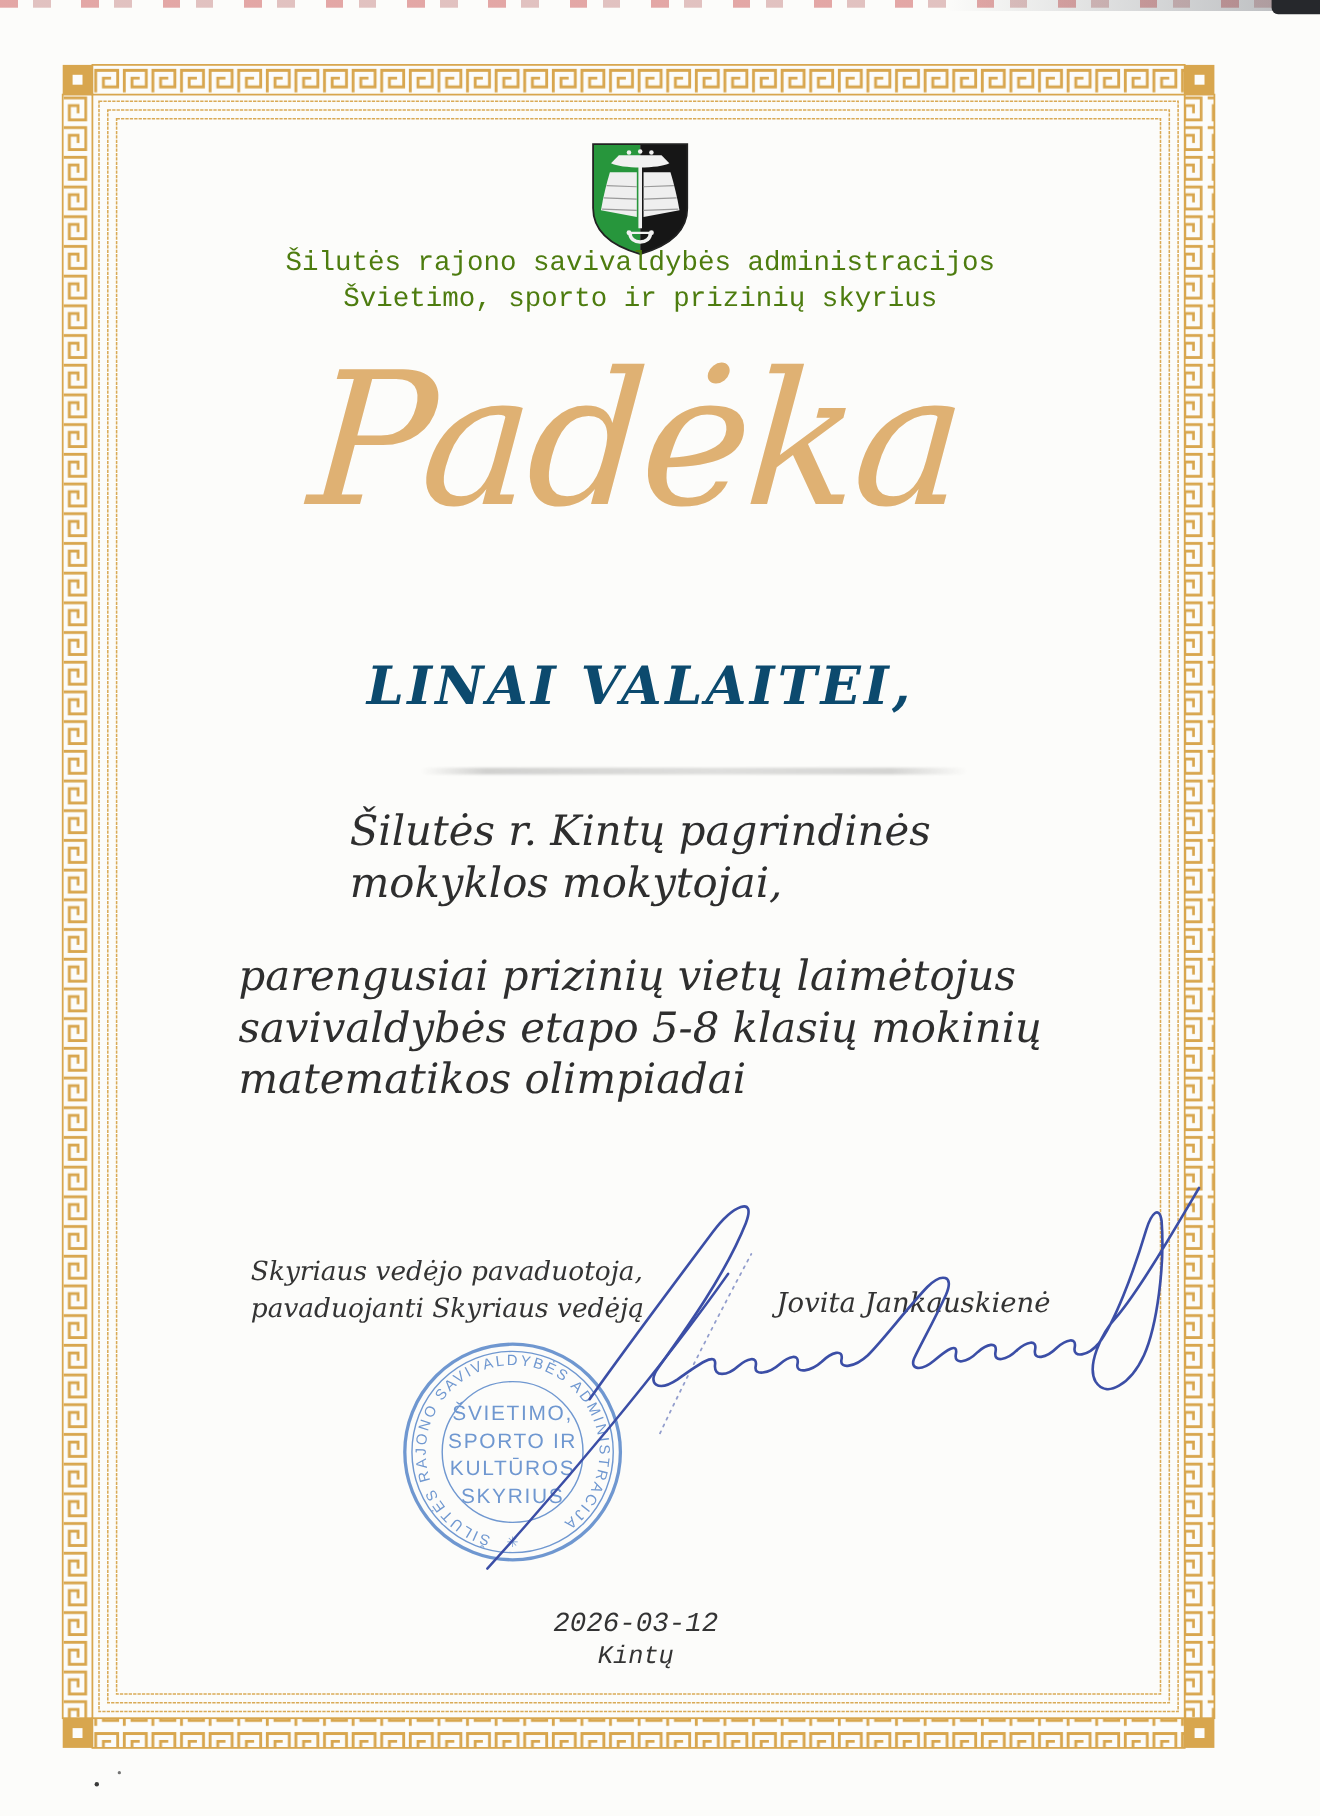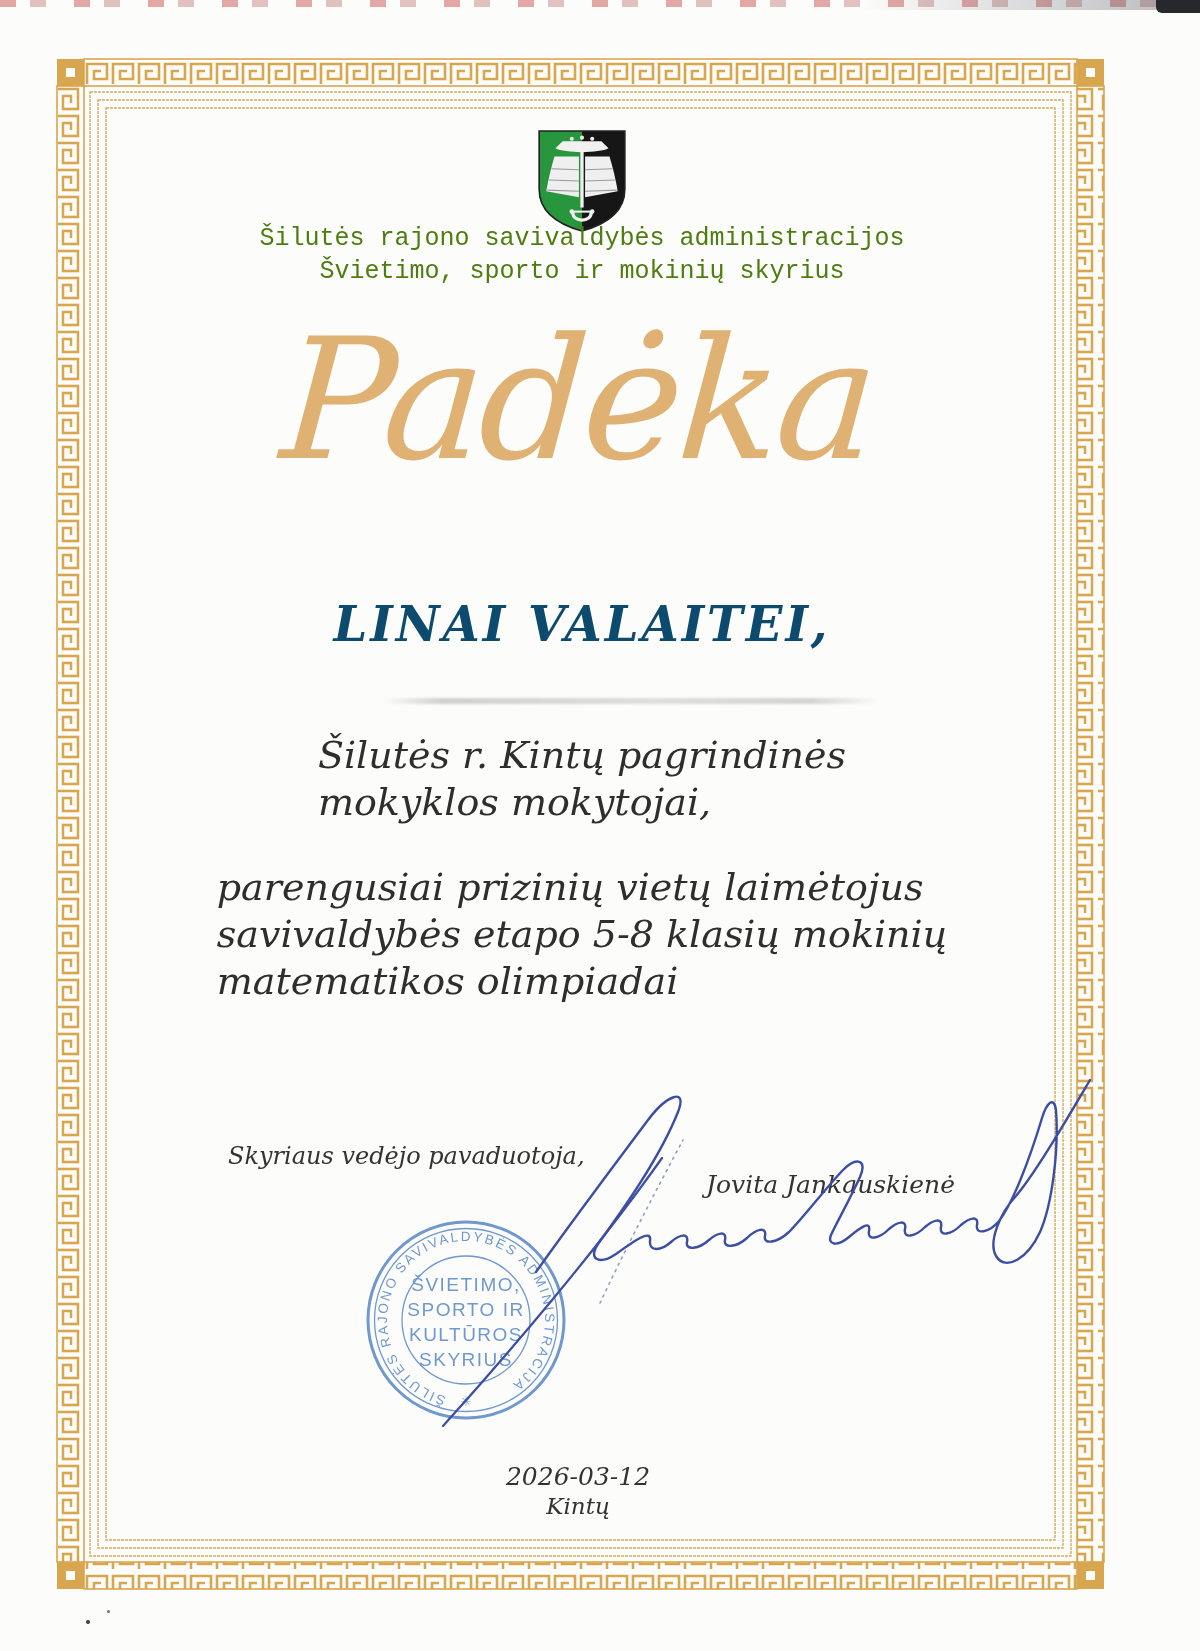--- a/index.html
+++ b/index.html
@@ -44,21 +44,21 @@
     font-style:italic; font-size:38px; line-height:47px; text-align:left; white-space:nowrap;}
   .reason{position:absolute; top:864px; left:582px; transform:translateX(-50%);
     font-style:italic; font-size:38px; line-height:47px; text-align:left; white-space:nowrap;}
 
   .role{position:absolute; left:228px; top:1140px; font-style:italic; font-size:24px;
     line-height:33px; white-space:nowrap; color:#333;}
   .signer{position:absolute; left:706px; top:1170px; font-style:italic; font-size:25px;
     white-space:nowrap; color:#333;}
 
   .date-block{position:absolute; top:1462px; left:578px; transform:translateX(-50%);
-    font-style:italic; text-align:center; white-space:nowrap; color:#333;}
+    font-style:italic; text-align:center; white-space:nowrap; color:#333;font-family:Liberation Mono, monospace;}
   .date-block .date{font-size:25px; line-height:30px;}
   .date-block .place{font-size:23px; line-height:28px;}
 
   .stamp-text{font-family:"Liberation Sans", sans-serif; fill:#4d7fc6;}
 </style>
 </head>
 <body>
 
 <div class="page">
 
@@ -128,40 +128,41 @@
       </g>
       <path d="M34,80 C33,91 53,91 52,80" fill="none" stroke="#f1f1f1" stroke-width="3.2"></path>
       <path d="M34,80 H52" stroke="#f1f1f1" stroke-width="2"></path>
       <circle cx="33" cy="80" r="2.2" fill="#f1f1f1"></circle>
         <circle cx="53" cy="80" r="2.2" fill="#f1f1f1"></circle>
     </g>
   </svg>
 
   <div class="org">
     <div>Šilutės rajono savivaldybės administracijos</div>
-    <div>Švietimo, sporto ir mokinių skyrius</div>
+    <div>Švietimo, sporto ir prizinių skyrius</div>
   </div>
 
   <div class="cert-title">Padėka</div>
 
   <div class="recipient">LINAI VALAITEI,</div>
 
   <div class="school">
     <div>Šilutės r. Kintų pagrindinės</div>
     <div>mokyklos mokytojai,</div>
   </div>
 
   <div class="reason">
     <div>parengusiai prizinių vietų laimėtojus</div>
     <div>savivaldybės etapo 5-8 klasių mokinių</div>
     <div>matematikos olimpiadai</div>
   </div>
 
   <div class="role">
     <div>Skyriaus vedėjo pavaduotoja,</div>
+    <div>pavaduojanti Skyriaus vedėją</div>
   </div>
   <div class="signer">Jovita Jankauskienė</div>
 
   <svg class="layer" viewBox="0 0 1200 1651">
     <g opacity="0.8">
       <circle cx="466" cy="1320" r="98" fill="none" stroke="#4d7fc6" stroke-width="3"></circle>
       <circle cx="466" cy="1320" r="91.5" fill="none" stroke="#4d7fc6" stroke-width="1.3"></circle>
       <circle cx="466" cy="1320" r="64" fill="none" stroke="#4d7fc6" stroke-width="1.3"></circle>
       <path id="ringPath" d="M466,1399 A79,79 0 1 1 466.05,1399" fill="none"></path>
       <text class="stamp-text" font-size="13.5" letter-spacing="2.2">

